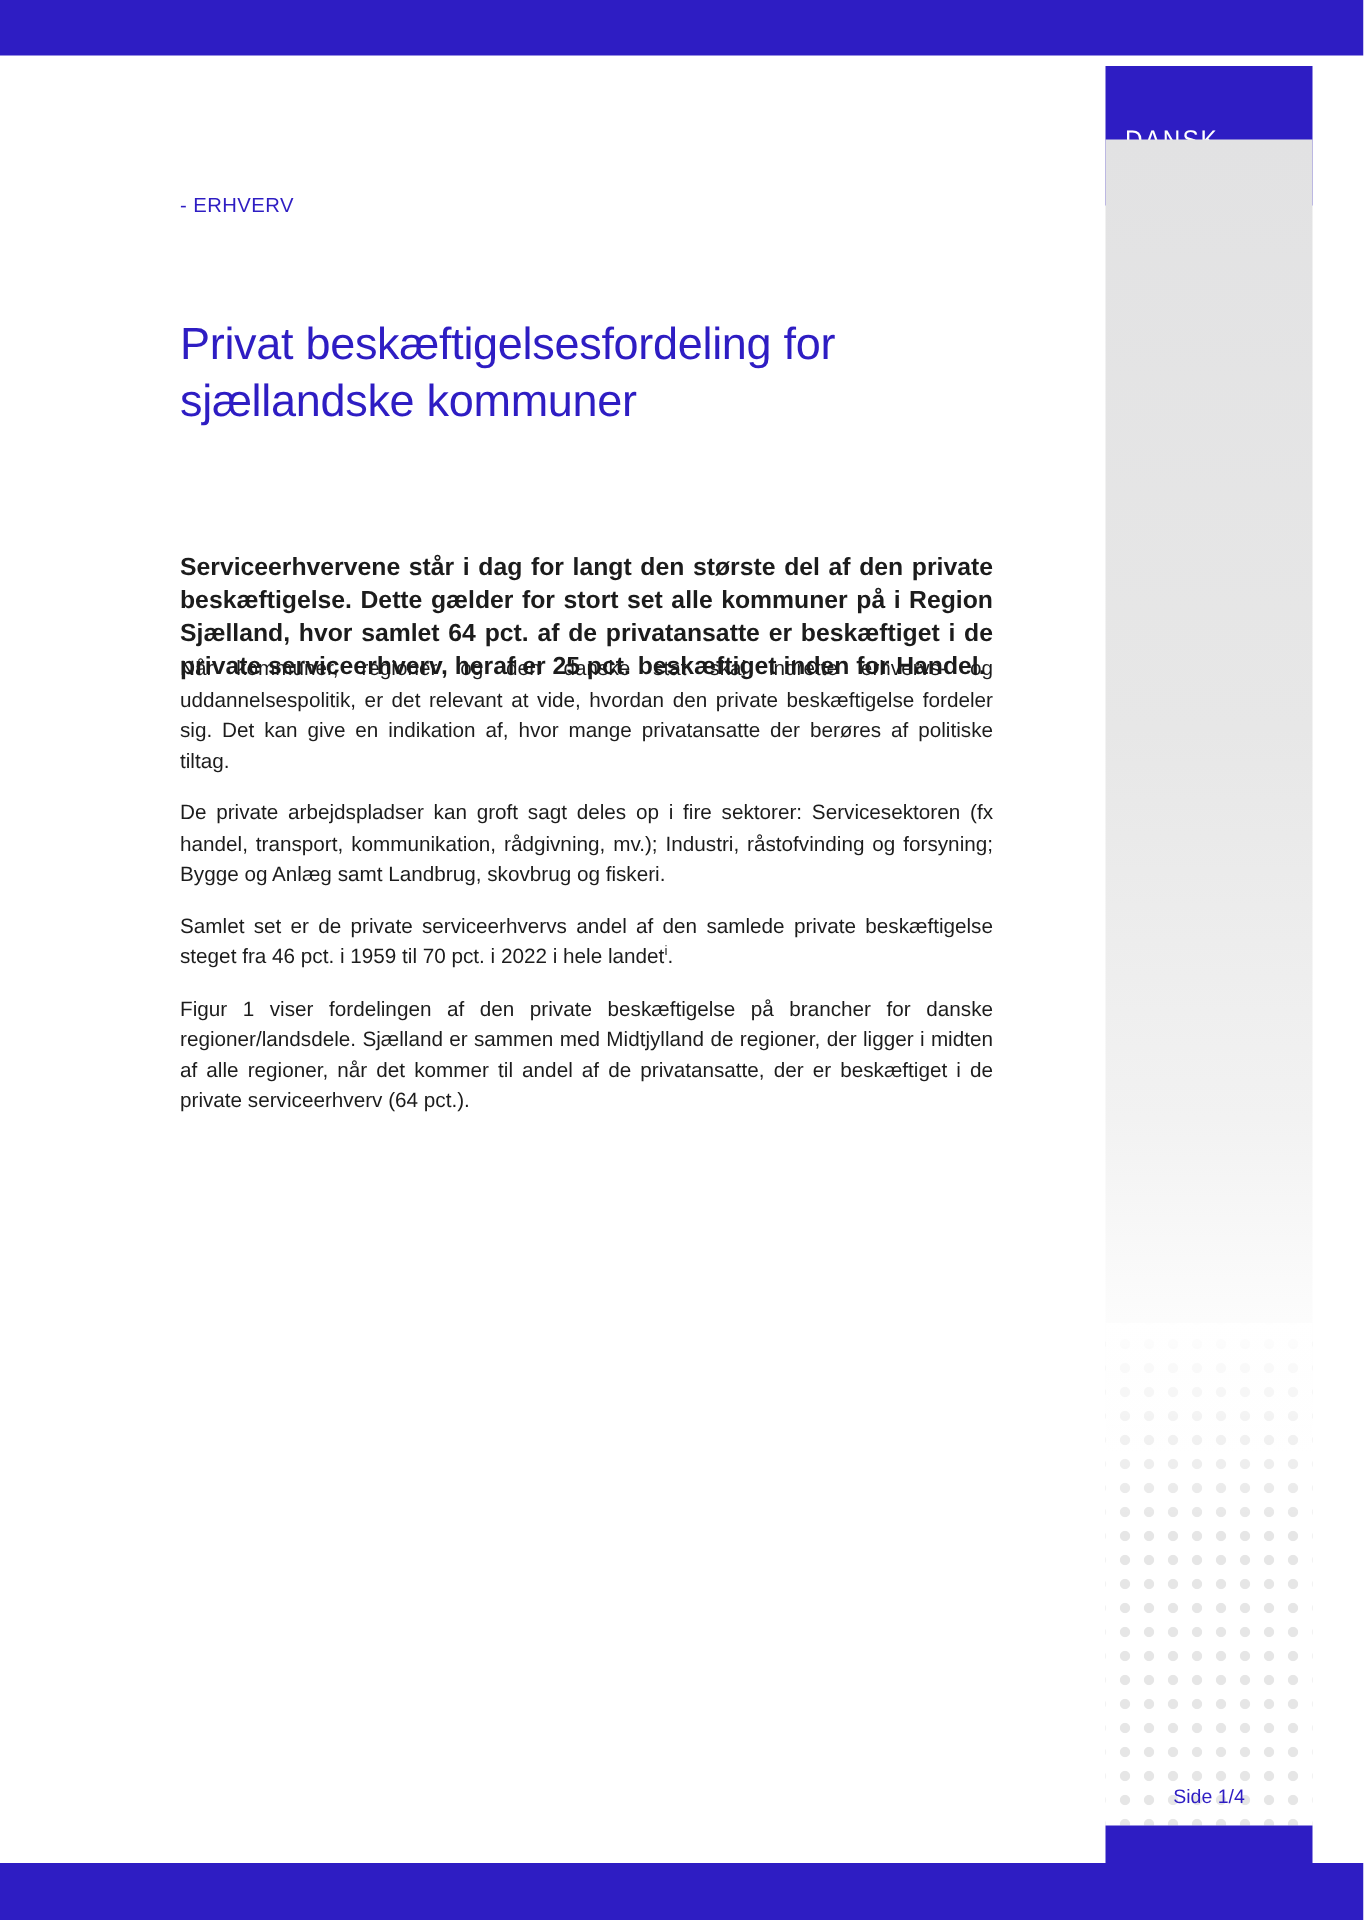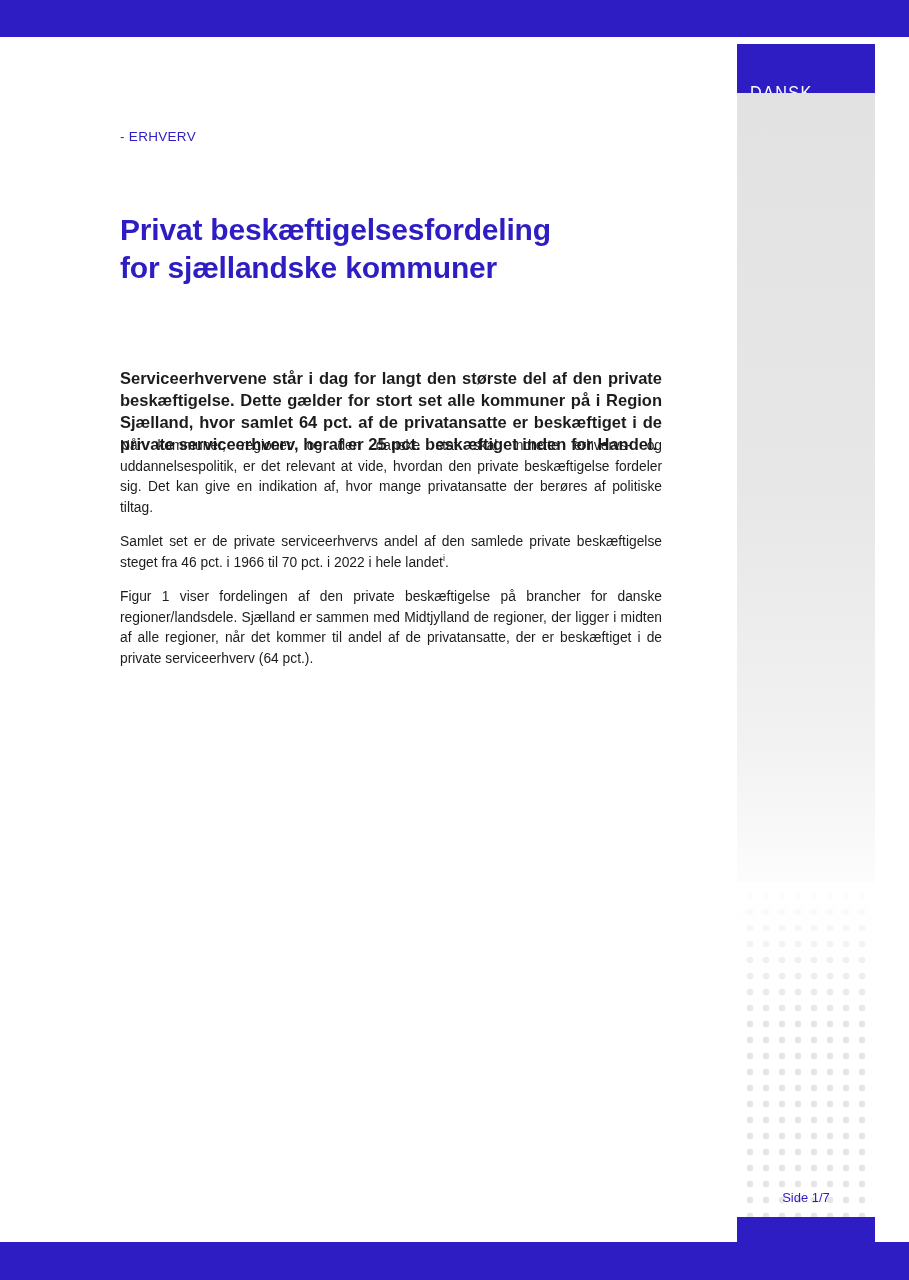--- a/index.html
+++ b/index.html
@@ -40,21 +40,21 @@
   .page-indicator{
     position:absolute;left:0;bottom:12px;width:100%;text-align:center;
     color:var(--blue);font-size:13px;
   }
 
   
   .content{position:absolute;left:120px;top:0;width:542px;}
   .kicker{position:absolute;left:0;top:129px;font-size:13.5px;letter-spacing:0.3px;color:var(--blue);}
   .title{
     position:absolute;left:0;top:211px;max-width:465px;
-    font-size:30px;line-height:38px;font-weight:700;color:var(--blue);letter-spacing:-0.2px;
+    font-size:30px;line-height:38px;font-weight:400;color:var(--blue);letter-spacing:-0.2px;
   }
   .lead{
     position:absolute;left:0;top:335px;width:542px;
     font-size:16.5px;line-height:22px;font-weight:700;text-align:justify;margin-top:32px;
   }
   .paragraphs{
     position:absolute;left:0;top:436px;width:542px;
     font-size:13.8px;line-height:20.5px;text-align:justify;
   }
   .paragraphs p{margin:0 0 14px 0;}
@@ -67,30 +67,31 @@
 
 <div class="logo-box">
   <div class="logo-inner">
     <div class="logo-dansk">DANSK</div>
     <div class="logo-erhverv">ERHVERV</div>
   </div>
 </div>
 
 <div class="sidebar">
   <div class="dots">
-    <div class="page-indicator">Side 1/7</div>
+    <div class="page-indicator">Side 1/4</div>
   </div>
 </div>
 
 <div class="content">
   <div class="kicker">- ERHVERV</div>
   <h1 class="title" style="margin:0;">Privat beskæftigelsesfordeling for sjællandske kommuner</h1>
   <div class="lead">Serviceerhvervene står i dag for langt den største del af den private beskæftigelse. Dette gælder for stort set alle kommuner på i Region Sjælland, hvor samlet 64 pct. af de privatansatte er beskæftiget i de private serviceerhverv, heraf er 25 pct. beskæftiget inden for Handel.</div>
 
   <div class="paragraphs">
     <p><span>Når kommuner, regioner og den danske stat skal indrette erhvervs- og uddannelsespolitik, er det relevant at vide, hvordan den private beskæftigelse fordeler sig. Det kan give en indikation af, hvor mange privatansatte der berøres af politiske tiltag.</span></p>
-    <p><span>Samlet set er de private serviceerhvervs andel af den samlede private beskæftigelse steget fra 46 pct. i 1966 til 70 pct. i 2022 i hele landet</span><sup>i</sup><span>.</span></p>
+    <p><span>De private arbejdspladser kan groft sagt deles op i fire sektorer: Servicesektoren (fx handel, transport, kommunikation, rådgivning, mv.); Industri, råstofvinding og forsyning; Bygge og Anlæg samt Landbrug, skovbrug og fiskeri.</span></p>
+    <p><span>Samlet set er de private serviceerhvervs andel af den samlede private beskæftigelse steget fra 46 pct. i 1959 til 70 pct. i 2022 i hele landet</span><sup>i</sup><span>.</span></p>
     <p><span>Figur 1 viser fordelingen af den private beskæftigelse på brancher for danske regioner/landsdele. Sjælland er sammen med Midtjylland de regioner, der ligger i midten af alle regioner, når det kommer til andel af de privatansatte, der er beskæftiget i de private serviceerhverv (64 pct.).</span></p>
   </div>
 </div>
 
 <div class="footer-tab"></div>
 <div class="bottom-bar"></div>
 
 </body></html>

